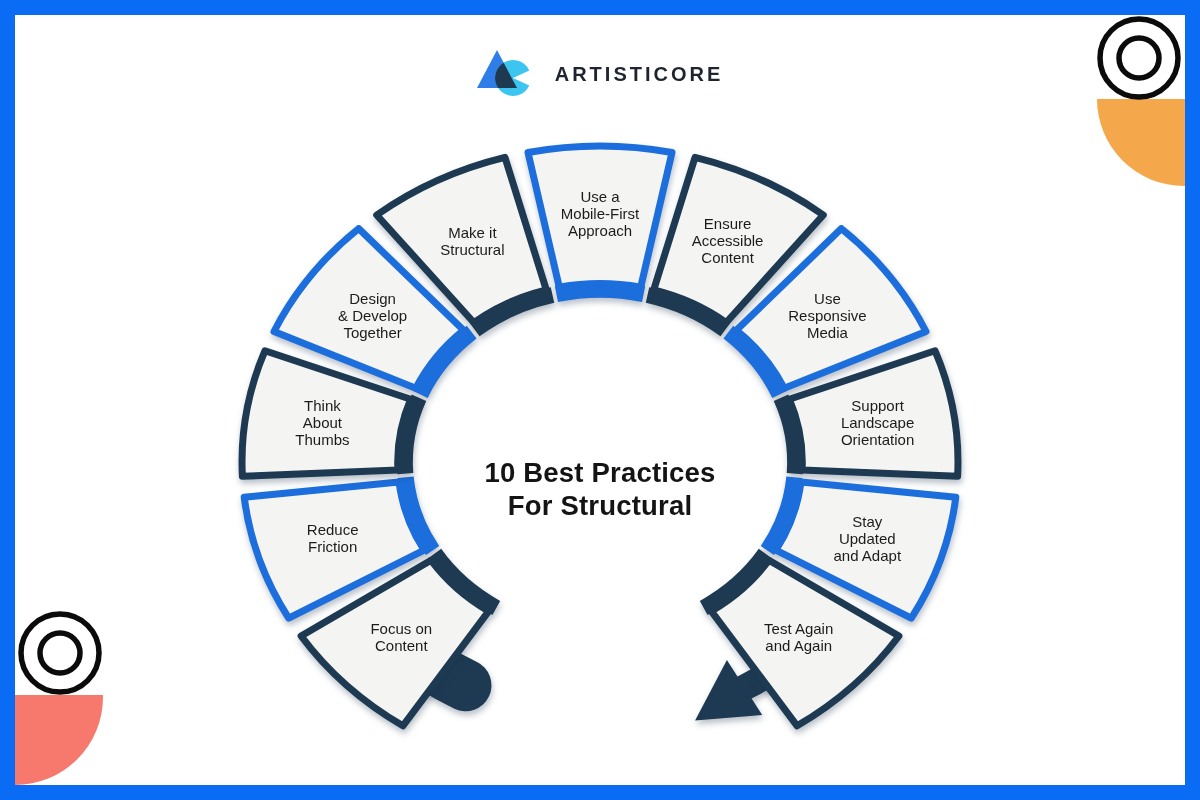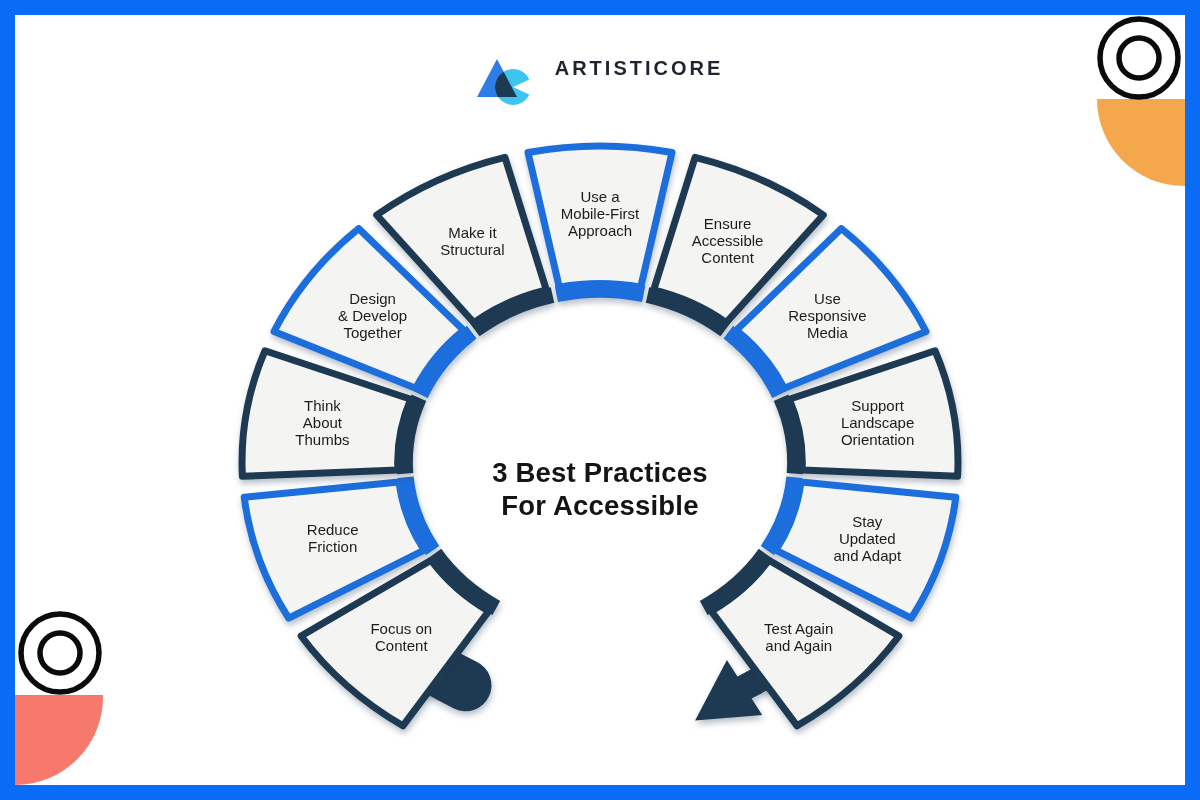--- a/index.html
+++ b/index.html
@@ -6,22 +6,22 @@
   body{
     width:1200px;height:800px;position:relative;overflow:hidden;
     background:#ffffff;font-family:"Liberation Sans",sans-serif;
   }
   #canvas{position:absolute;inset:0}
   .frame{
     position:absolute;inset:0;border:15px solid var(--frame,#0a6cf5);
     box-sizing:border-box;pointer-events:none;z-index:50;
   }
   .logo{
-    position:absolute;left:0;right:0;top:57px;height:52px;
-    display:flex;align-items:flex-start;justify-content:center;gap:22px;z-index:5;
+    position:absolute;left:0;right:0;top:48px;height:52px;
+    display:flex;align-items:center;justify-content:center;gap:22px;z-index:5;
   }
   .brand{
     font-size:20px;font-weight:bold;letter-spacing:3px;
     color:var(--brand,#1f2530);
   }
   .donut{position:absolute;z-index:4}
   .donut.tr{left:1093px;top:12px}
   .donut.bl{left:14px;top:607px}
   .quarter{position:absolute;z-index:3}
   .quarter.orange{
@@ -130,18 +130,18 @@
         <text text-anchor="middle" fill="#1c1c1c" font-size="15"><tspan x="867.3" y="526.7">Stay</tspan><tspan x="867.3" y="543.7">Updated</tspan><tspan x="867.3" y="560.7">and Adapt</tspan></text>
       </g>
       <g class="shadow">
         <path d="M 898.9 636.0 A 358 316 0 0 1 797.1 725.8 L 711.3 611.1 A 202.3 178.5 0 0 0 768.9 560.3 Z" fill="#f4f4f2" stroke="#1e3a52" stroke-width="7" stroke-linejoin="round"></path>
         <path d="M 765.3 553.5 A 195.1 172.2 0 0 1 703.7 607.9" fill="none" stroke="#1e3a52" stroke-width="16"></path>
         <text text-anchor="middle" fill="#1c1c1c" font-size="15"><tspan x="798.7" y="633.9">Test Again</tspan><tspan x="798.7" y="650.9">and Again</tspan></text>
       </g>
     </svg>
 
   <div class="title">
-    <div>3 Best Practices</div>
-    <div>For Accessible</div>
+    <div>10 Best Practices</div>
+    <div>For Structural</div>
   </div>
 
   <div class="frame"></div>
 </div>
 
 </body></html>

